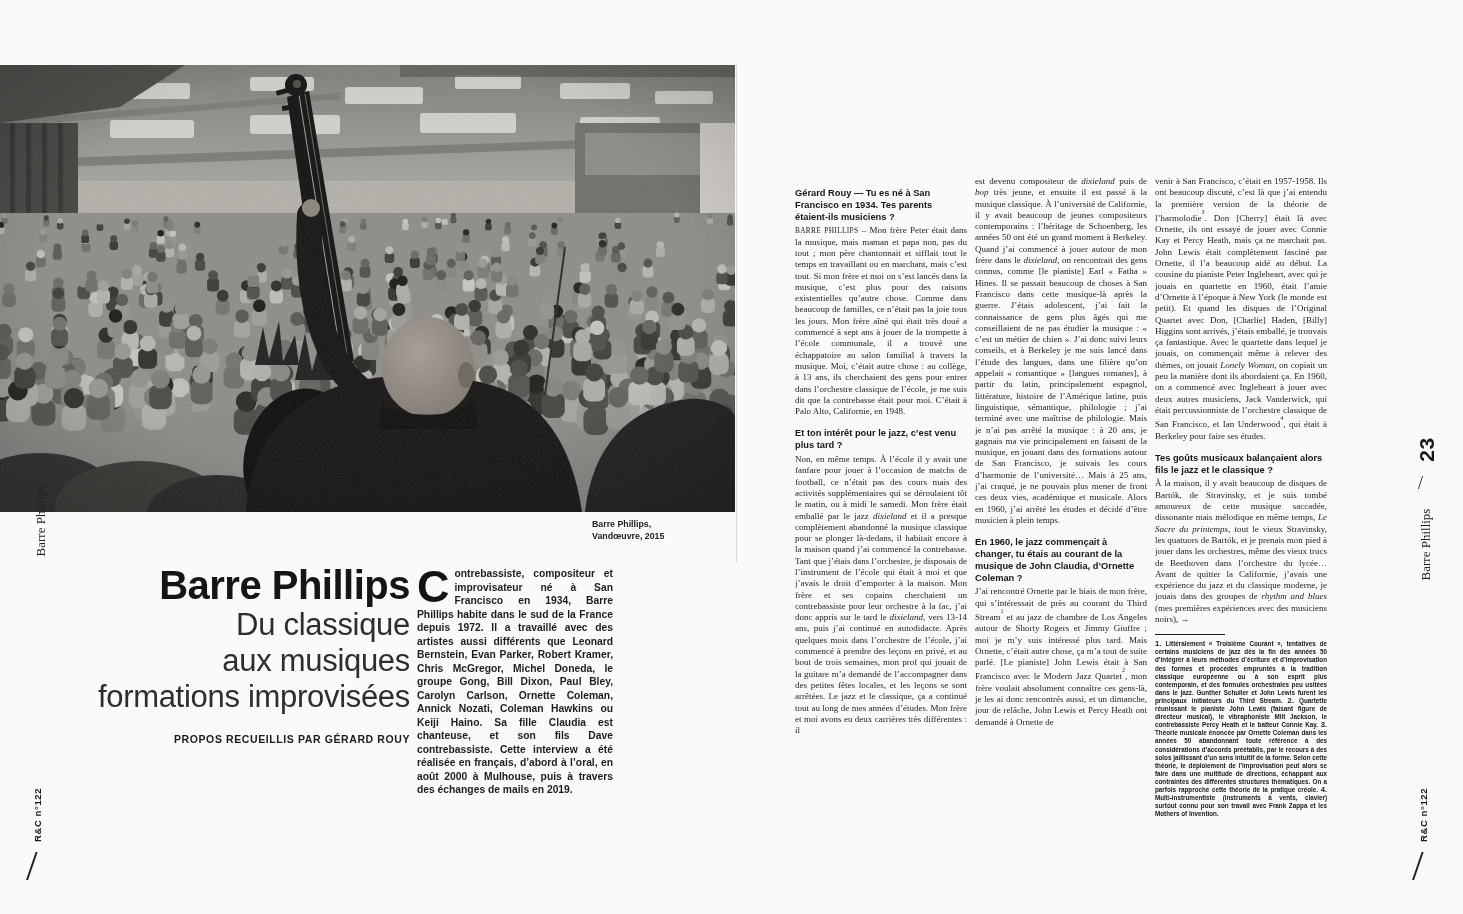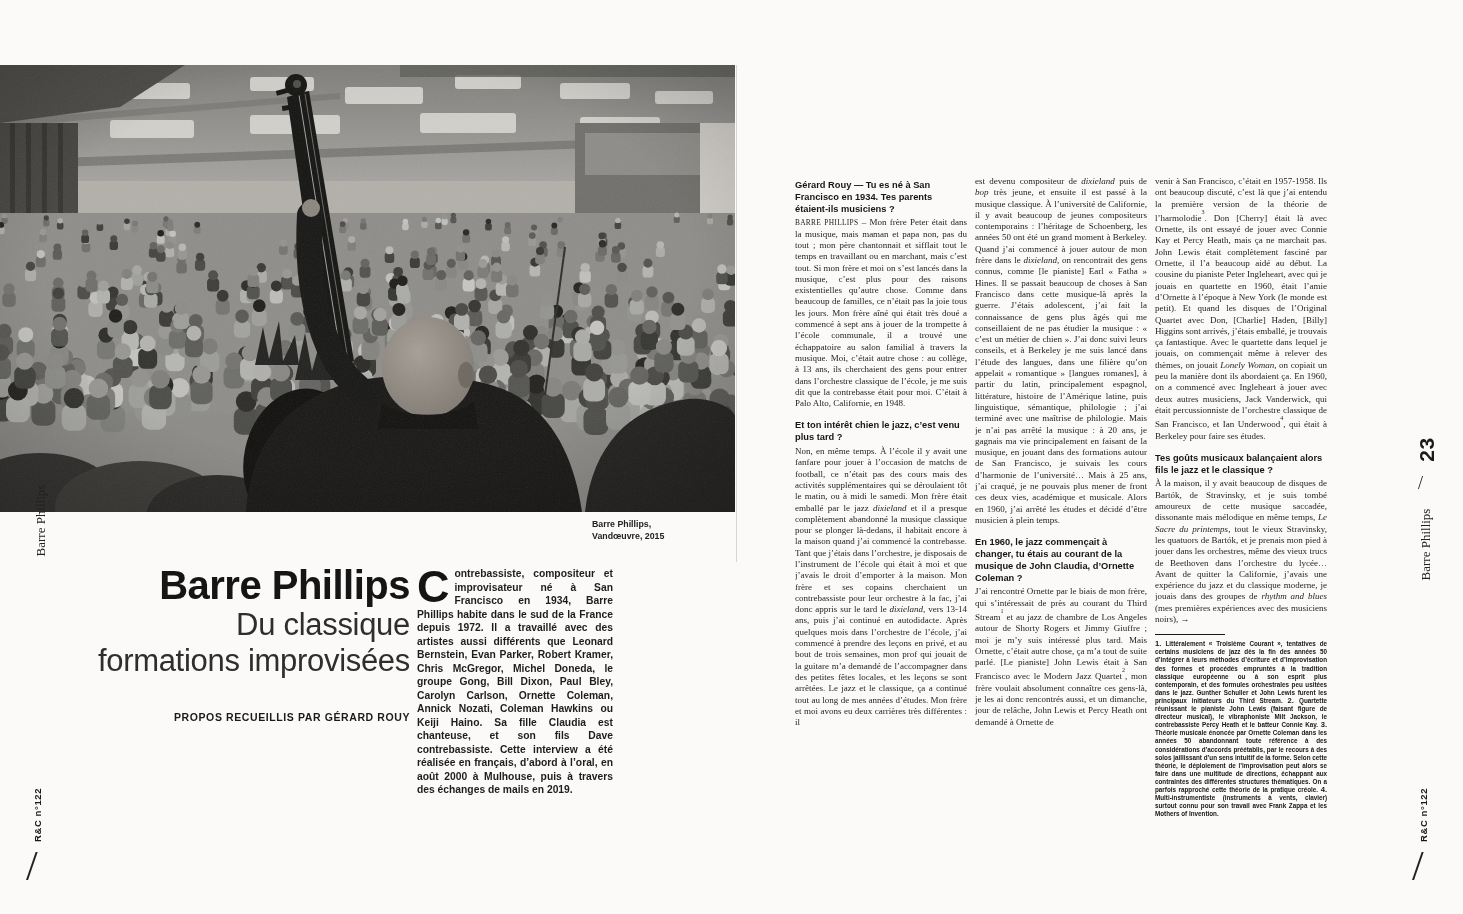--- a/index.html
+++ b/index.html
@@ -6,29 +6,29 @@
   .spread{position:relative;width:1463px;height:914px;background:#fbfaf8;color:#1c1c1c;}
   
   .photo{position:absolute;left:0;top:65px;width:735px;height:447px;overflow:hidden;background:#8d8b88;}
   .fold-line{position:absolute;left:736px;top:65px;width:1px;height:497px;background:#d8d6d2;}
   
   .caption{position:absolute;left:592px;top:518px;width:130px;
     font:700 8.8px/12px "Liberation Sans",sans-serif;color:#232323;}
   .title-block{position:absolute;left:60px;top:563px;width:350px;text-align:right;}
   .title-block h1{margin:0;font:800 40px/44px "Liberation Sans",sans-serif;color:#151515;letter-spacing:-0.5px;}
   .subtitle{font:300 31px/36px "Liberation Sans",sans-serif;color:#2e2e2e;letter-spacing:-0.3px;}
-  .byline{margin-top:32px;font:700 10.5px/13px "Liberation Sans",sans-serif;letter-spacing:0.6px;color:#1b1b1b;}
+  .byline{margin-top:18px;font:700 10.5px/13px "Liberation Sans",sans-serif;letter-spacing:0.6px;color:#1b1b1b;}
   .intro{position:absolute;left:417px;top:567px;width:196px;
     font:700 10.3px/13.5px "Liberation Sans",sans-serif;text-align:justify;color:#1d1d1d;}
   .dropcap{float:left;font:800 45px/36px "Liberation Sans",sans-serif;padding:2px 5px 0 0;color:#141414;}
   
   .col{position:absolute;top:176px;width:172px;height:686px;overflow:hidden;}
   #col1{left:795px;} #col2{left:975px;} #col3{left:1155px;}
   .qh{font:700 9.3px/11.8px "Liberation Sans",sans-serif;color:#161616;margin:11px 0 2px 0;}
-  .col .qh:first-child{margin-top:4px;}
+  .col .qh:first-child{margin-top:12px;}
   .bp{font:400 9px/11.3px "Liberation Serif",serif;text-align:justify;color:#1e1e1e;margin:0;}
   .bp i{}
   .bp sup{font-size:6px;position:relative;top:-3px;}
   .sc{text-transform:uppercase;font-size:7.4px;letter-spacing:0.3px;}
   .fn-rule{width:70px;border-top:1px solid #1a1a1a;margin:9px 0 5px 0;}
   .fn{font:700 6.3px/8.1px "Liberation Sans",sans-serif;text-align:justify;color:#161616;}
   .fn b{font-size:7.6px;}
   
   .vwrap{position:absolute;display:flex;align-items:center;justify-content:center;}
   .vtext{transform:rotate(-90deg);white-space:nowrap;}
@@ -796,33 +796,34 @@
 
   <div class="caption">
     <div>Barre Phillips,</div>
     <div>Vandœuvre, 2015</div>
   </div>
 
   <div class="title-block">
     <h1>Barre Phillips</h1>
     <div class="subtitle">
       <div>Du classique</div>
+      <div>aux musiques</div>
       <div>formations improvisées</div>
     </div>
     <div class="byline">PROPOS RECUEILLIS PAR GÉRARD ROUY</div>
   </div>
 
   <div class="intro">
     <span class="dropcap">C</span><span>ontrebassiste, compositeur et improvisateur né à San Francisco en 1934, Barre Phillips habite dans le sud de la France depuis 1972. Il a travaillé avec des artistes aussi différents que Leonard Bernstein, Evan Parker, Robert Kramer, Chris McGregor, Michel Doneda, le groupe Gong, Bill Dixon, Paul Bley, Carolyn Carlson, Ornette Coleman, Annick Nozati, Coleman Hawkins ou Keiji Haino. Sa fille Claudia est chanteuse, et son fils Dave contrebassiste. Cette interview a été réalisée en français, d’abord à l’oral, en août 2000 à Mulhouse, puis à travers des échanges de mails en 2019.</span>
   </div>
 
   <div class="col" id="col1">
       <div class="qh">Gérard Rouy — Tu es né à San Francisco en 1934. Tes parents étaient-ils musiciens ?</div>
       <div class="bp"><span class="sc">Barre Phillips</span> – Mon frère Peter était dans la musique, mais maman et papa non, pas du tout ; mon père chantonnait et sifflait tout le temps en travaillant ou en marchant, mais c’est tout. Si mon frère et moi on s’est lancés dans la musique, c’est plus pour des raisons existentielles qu’autre chose. Comme dans beaucoup de familles, ce n’était pas la joie tous les jours. Mon frère aîné qui était très doué a commencé à sept ans à jouer de la trompette à l’école communale, il a trouvé une échappatoire au salon familial à travers la musique. Moi, c’était autre chose : au collège, à 13 ans, ils cherchaient des gens pour entrer dans l’orchestre classique de l’école, je me suis dit que la contrebasse était pour moi. C’était à Palo Alto, Californie, en 1948.</div>
-      <div class="qh">Et ton intérêt chien le jazz, c’est venu plus tard ?</div>
+      <div class="qh">Et ton intérêt pour le jazz, c’est venu plus tard ?</div>
       <div class="bp">Non, en même temps. À l’école il y avait une fanfare pour jouer à l’occasion de matchs de football, ce n’était pas des cours mais des activités supplémentaires qui se déroulaient tôt le matin, ou à midi le samedi. Mon frère était emballé par le jazz <i>dixieland</i> et il a presque complètement abandonné la musique classique pour se plonger là-dedans, il habitait encore à la maison quand j’ai commencé la contrebasse. Tant que j’étais dans l’orchestre, je disposais de l’instrument de l’école qui était à moi et que j’avais le droit d’emporter à la maison. Mon frère et ses copains cherchaient un contrebassiste pour leur orchestre à la fac, j’ai donc appris sur le tard le <i>dixieland</i>, vers 13-14 ans, puis j’ai continué en autodidacte. Après quelques mois dans l’orchestre de l’école, j’ai commencé à prendre des leçons en privé, et au bout de trois semaines, mon prof qui jouait de la guitare m’a demandé de l’accompagner dans des petites fêtes locales, et les leçons se sont arrêtées. Le jazz et le classique, ça a continué tout au long de mes années d’études. Mon frère et moi avons eu deux carrières très différentes : il</div>
     </div>
   <div class="col" id="col2">
       <div class="bp">est devenu compositeur de <i>dixieland</i> puis de <i>bop</i> très jeune, et ensuite il est passé à la musique classique. À l’université de Californie, il y avait beaucoup de jeunes compositeurs contemporains : l’héritage de Schoenberg, les années 50 ont été un grand moment à Berkeley. Quand j’ai commencé à jouer autour de mon frère dans le <i>dixieland</i>, on rencontrait des gens connus, comme [le pianiste] Earl « Fatha » Hines. Il se passait beaucoup de choses à San Francisco dans cette musique-là après la guerre. J’étais adolescent, j’ai fait la connaissance de gens plus âgés qui me conseillaient de ne pas étudier la musique : « c’est un métier de chien ». J’ai donc suivi leurs conseils, et à Berkeley je me suis lancé dans l’étude des langues, dans une filière qu’on appelait « romantique » [langues romanes], à partir du latin, principalement espagnol, littérature, histoire de l’Amérique latine, puis linguistique, sémantique, philologie ; j’ai terminé avec une maîtrise de philologie. Mais je n’ai pas arrêté la musique : à 20 ans, je gagnais ma vie principalement en faisant de la musique, en jouant dans des formations autour de San Francisco, je suivais les cours d’harmonie de l’université… Mais à 25 ans, j’ai craqué, je ne pouvais plus mener de front ces deux vies, académique et musicale. Alors en 1960, j’ai arrêté les études et décidé d’être musicien à plein temps.</div>
       <div class="qh">En 1960, le jazz commençait à changer, tu étais au courant de la musique de John Claudia, d’Ornette Coleman ?</div>
       <div class="bp">J’ai rencontré Ornette par le biais de mon frère, qui s’intéressait de près au courant du Third Stream<sup>1</sup> et au jazz de chambre de Los Angeles autour de Shorty Rogers et Jimmy Giuffre ; moi je m’y suis intéressé plus tard. Mais Ornette, c’était autre chose, ça m’a tout de suite parlé. [Le pianiste] John Lewis était à San Francisco avec le Modern Jazz Quartet<sup>2</sup>, mon frère voulait absolument connaître ces gens-là, je les ai donc rencontrés aussi, et un dimanche, jour de relâche, John Lewis et Percy Heath ont demandé à Ornette de</div>
     </div>
   <div class="col" id="col3">
   <div class="bp">venir à San Francisco, c’était en 1957-1958. Ils ont beaucoup discuté, c’est là que j’ai entendu la première version de la théorie de l’harmolodie<sup>3</sup>. Don [Cherry] était là avec Ornette, ils ont essayé de jouer avec Connie Kay et Percy Heath, mais ça ne marchait pas. John Lewis était complètement fasciné par Ornette, il l’a beaucoup aidé au début. La cousine du pianiste Peter Ingleheart, avec qui je jouais en quartette en 1960, était l’amie d’Ornette à l’époque à New York (le monde est petit). Et quand les disques de l’Original Quartet avec Don, [Charlie] Haden, [Billy] Higgins sont arrivés, j’étais emballé, je trouvais ça fantastique. Avec le quartette dans lequel je jouais, on commençait même à relever des thèmes, on jouait <i>Lonely Woman</i>, on copiait un peu la manière dont ils abordaient ça. En 1960, on a commencé avec Ingleheart à jouer avec deux autres musiciens, Jack Vanderwick, qui était percussionniste de l’orchestre classique de San Francisco, et Ian Underwood<sup>4</sup>, qui était à Berkeley pour faire ses études.</div>
       <div class="qh">Tes goûts musicaux balançaient alors fils le jazz et le classique ?</div>

